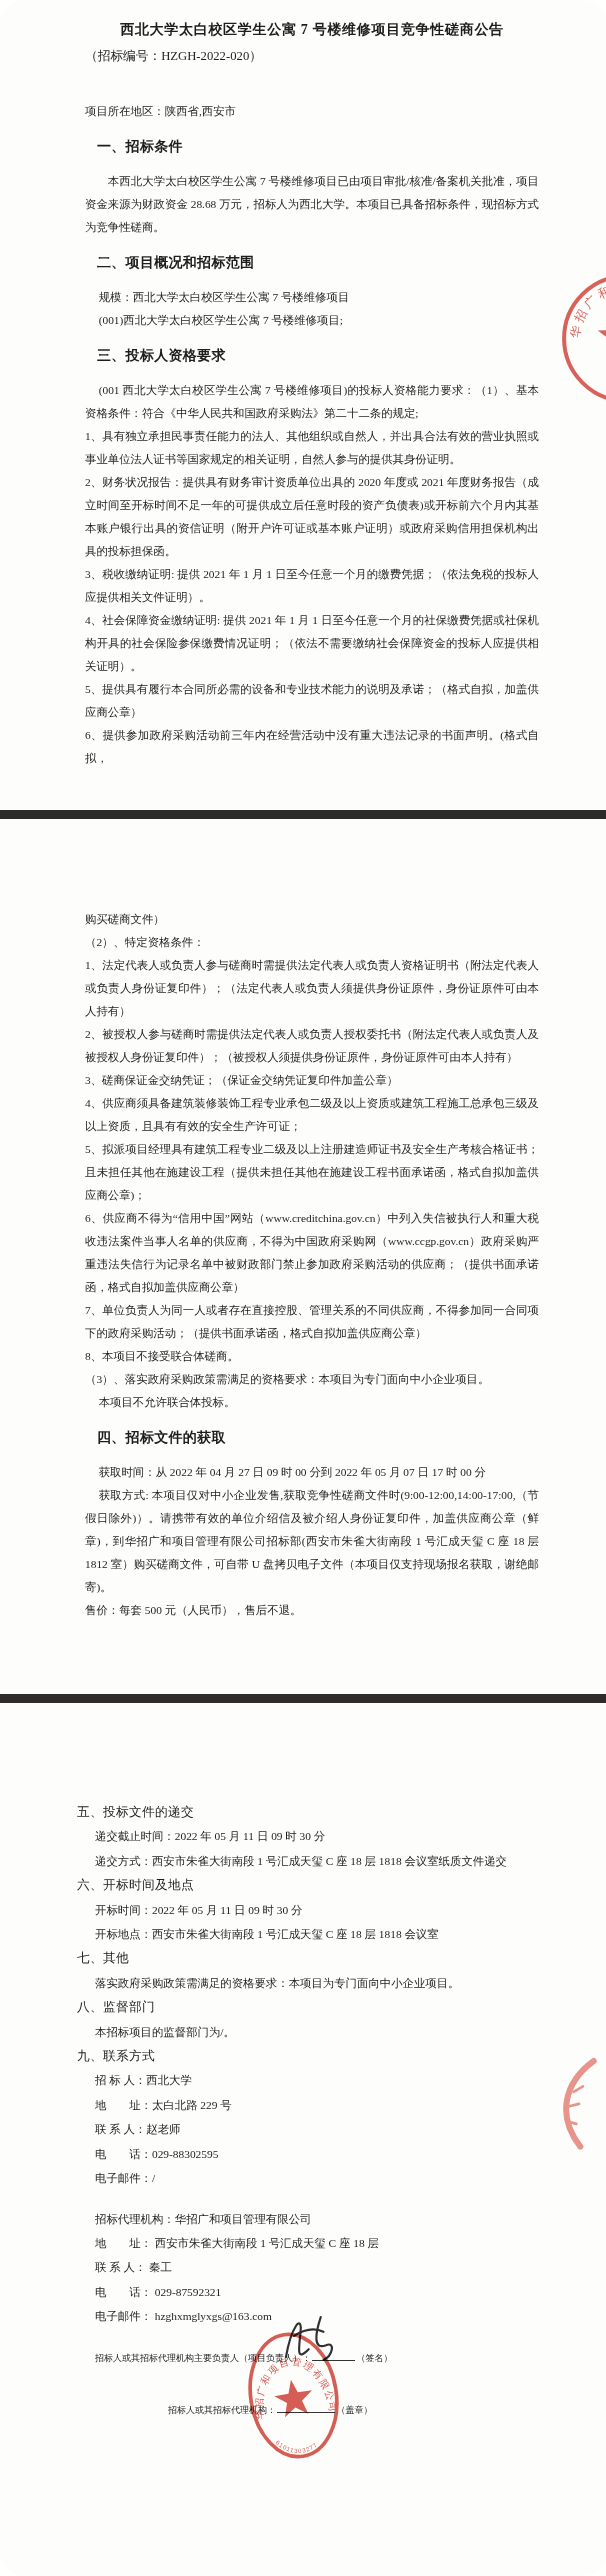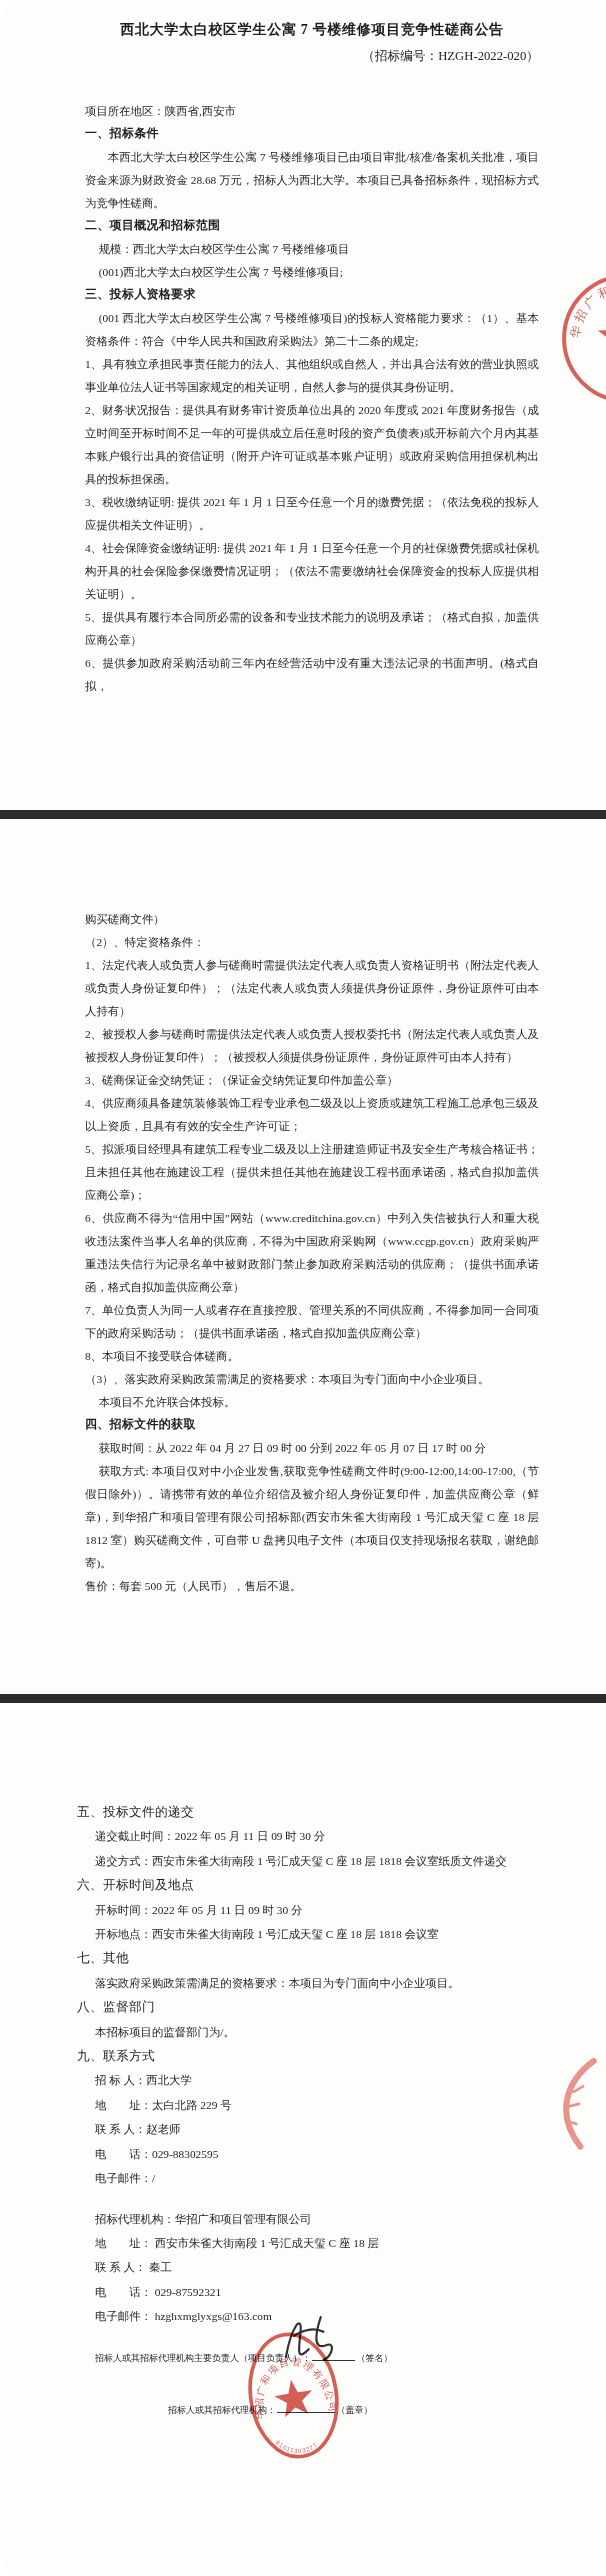--- a/index.html
+++ b/index.html
@@ -13,29 +13,29 @@
   .page{position:absolute;left:0;width:607px;box-sizing:border-box;}
   .page1{top:0;height:810px;padding:16px 68px 0 85px;}
   .page2{top:820px;height:875px;padding:88px 68px 0 85px;}
   .page3{top:1703px;height:873px;padding:97px 60px 0 77px;}
   .sep-bar{position:absolute;left:0;width:607px;background:#2d2c2a;}
   .bar1{top:810px;height:9.4px;}
   .bar2{top:1694px;height:8.7px;}
 
   .doc-title{margin:0;font-size:14px;line-height:27px;font-weight:bold;
     text-align:center;letter-spacing:0.7px;}
-  .doc-subtitle{font-size:12.7px;line-height:27px;text-align:right;
+  .doc-subtitle{font-size:12.7px;line-height:27px;text-align:left;
     font-family:"Liberation Serif","DejaVu Serif",serif;}
   .title-gap{height:29.5px;}
 
   .line{margin:0;font-size:11.4px;line-height:23px;text-align:justify;}
   .ind1{text-indent:1.2em;}
   .ind2{text-indent:2em;}
-  .heading{margin:0;font-size:12px;line-height:23px;font-weight:bold;
-    font-family:Liberation Mono, monospace;letter-spacing:0.3px;}
+  .heading{margin:12px;font-size:14px;line-height:23px;font-weight:bold;
+    font-family:Liberation Sans, sans-serif;letter-spacing:0.3px;}
 
   .p3line{margin:0 0 0 18px;font-size:11.4px;line-height:24.4px;text-align:left;}
   .p3heading{margin:0;font-size:12.7px;line-height:24.4px;font-weight:normal;
     font-family:"Liberation Sans","DejaVu Sans",sans-serif;letter-spacing:0.3px;}
   .gap-sm{height:16px;}
 
   .sig-row{position:absolute;font-size:9px;color:#222;white-space:nowrap;}
   .sig-a{left:95px;top:2352px;}
   .sig-b{left:168px;top:2404px;}
   .uline{display:inline-block;height:8px;border-bottom:1px solid #333;

